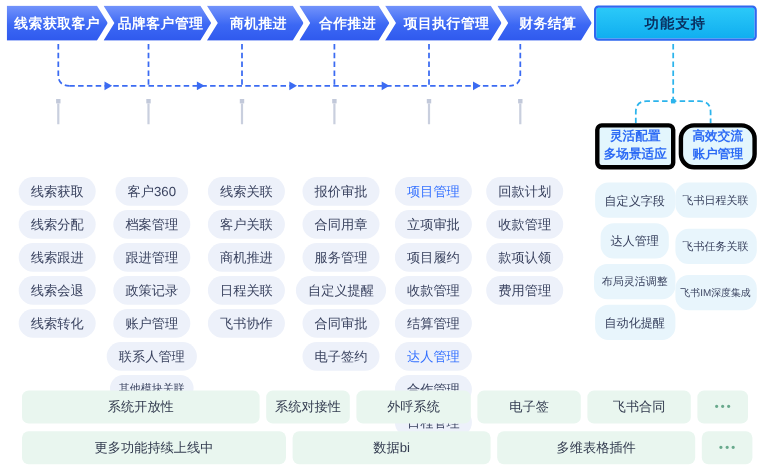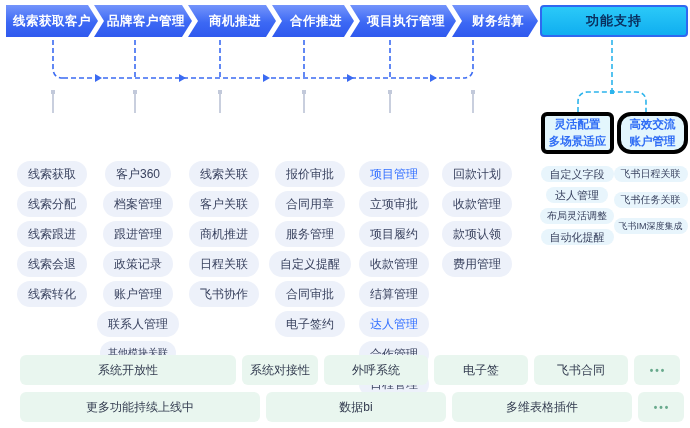--- a/index.html
+++ b/index.html
@@ -33,21 +33,21 @@
   .pill.small{height:24px;font-size:10px;padding:0 8px;}
   
   .sup-header{position:absolute;top:112px;height:42px;box-sizing:border-box;border:4px solid #000000;
         border-radius:6px;background:#e3f6fd;color:#2e6cf5;font-weight:bold;font-size:11.5px;
         display:flex;flex-direction:column;align-items:center;justify-content:center;line-height:1.45;}
   .sup-header.lft{left:541px;width:73px;}
   .sup-header.rgt{left:617px;width:71px;border-radius:14px;}
   .sup-col{position:absolute;top:166px;display:flex;flex-direction:column;gap:5px;align-items:center;}
   .sup-col.lft{left:537px;width:80px;}
   .sup-col.rgt{left:611px;width:79px;gap:10px;}
-  .spill{height:16px;border-radius:12px;background:#e8f5fc;color:#39425f;font-size:11px;
+  .spill{height:32px;border-radius:12px;background:#e8f5fc;color:#39425f;font-size:11px;
         display:flex;align-items:center;justify-content:center;padding:0 9px;white-space:nowrap;
         box-sizing:border-box;}
   .spill.mid{font-size:10px;padding:0 7px;}
   .spill.tiny{font-size:9px;padding:0 5px;}
   
   .brow{position:absolute;left:20px;display:flex;gap:6px;}
   .brow1{top:355px;} .brow2{top:392px;}
   .gbox{height:30px;border-radius:6px;background:#e9f6ef;color:#333c50;font-size:12px;
         display:flex;align-items:center;justify-content:center;box-sizing:border-box;}
   .gbox.more{color:#68a98c;font-weight:bold;font-size:10px;letter-spacing:2px;padding-left:2px;}

